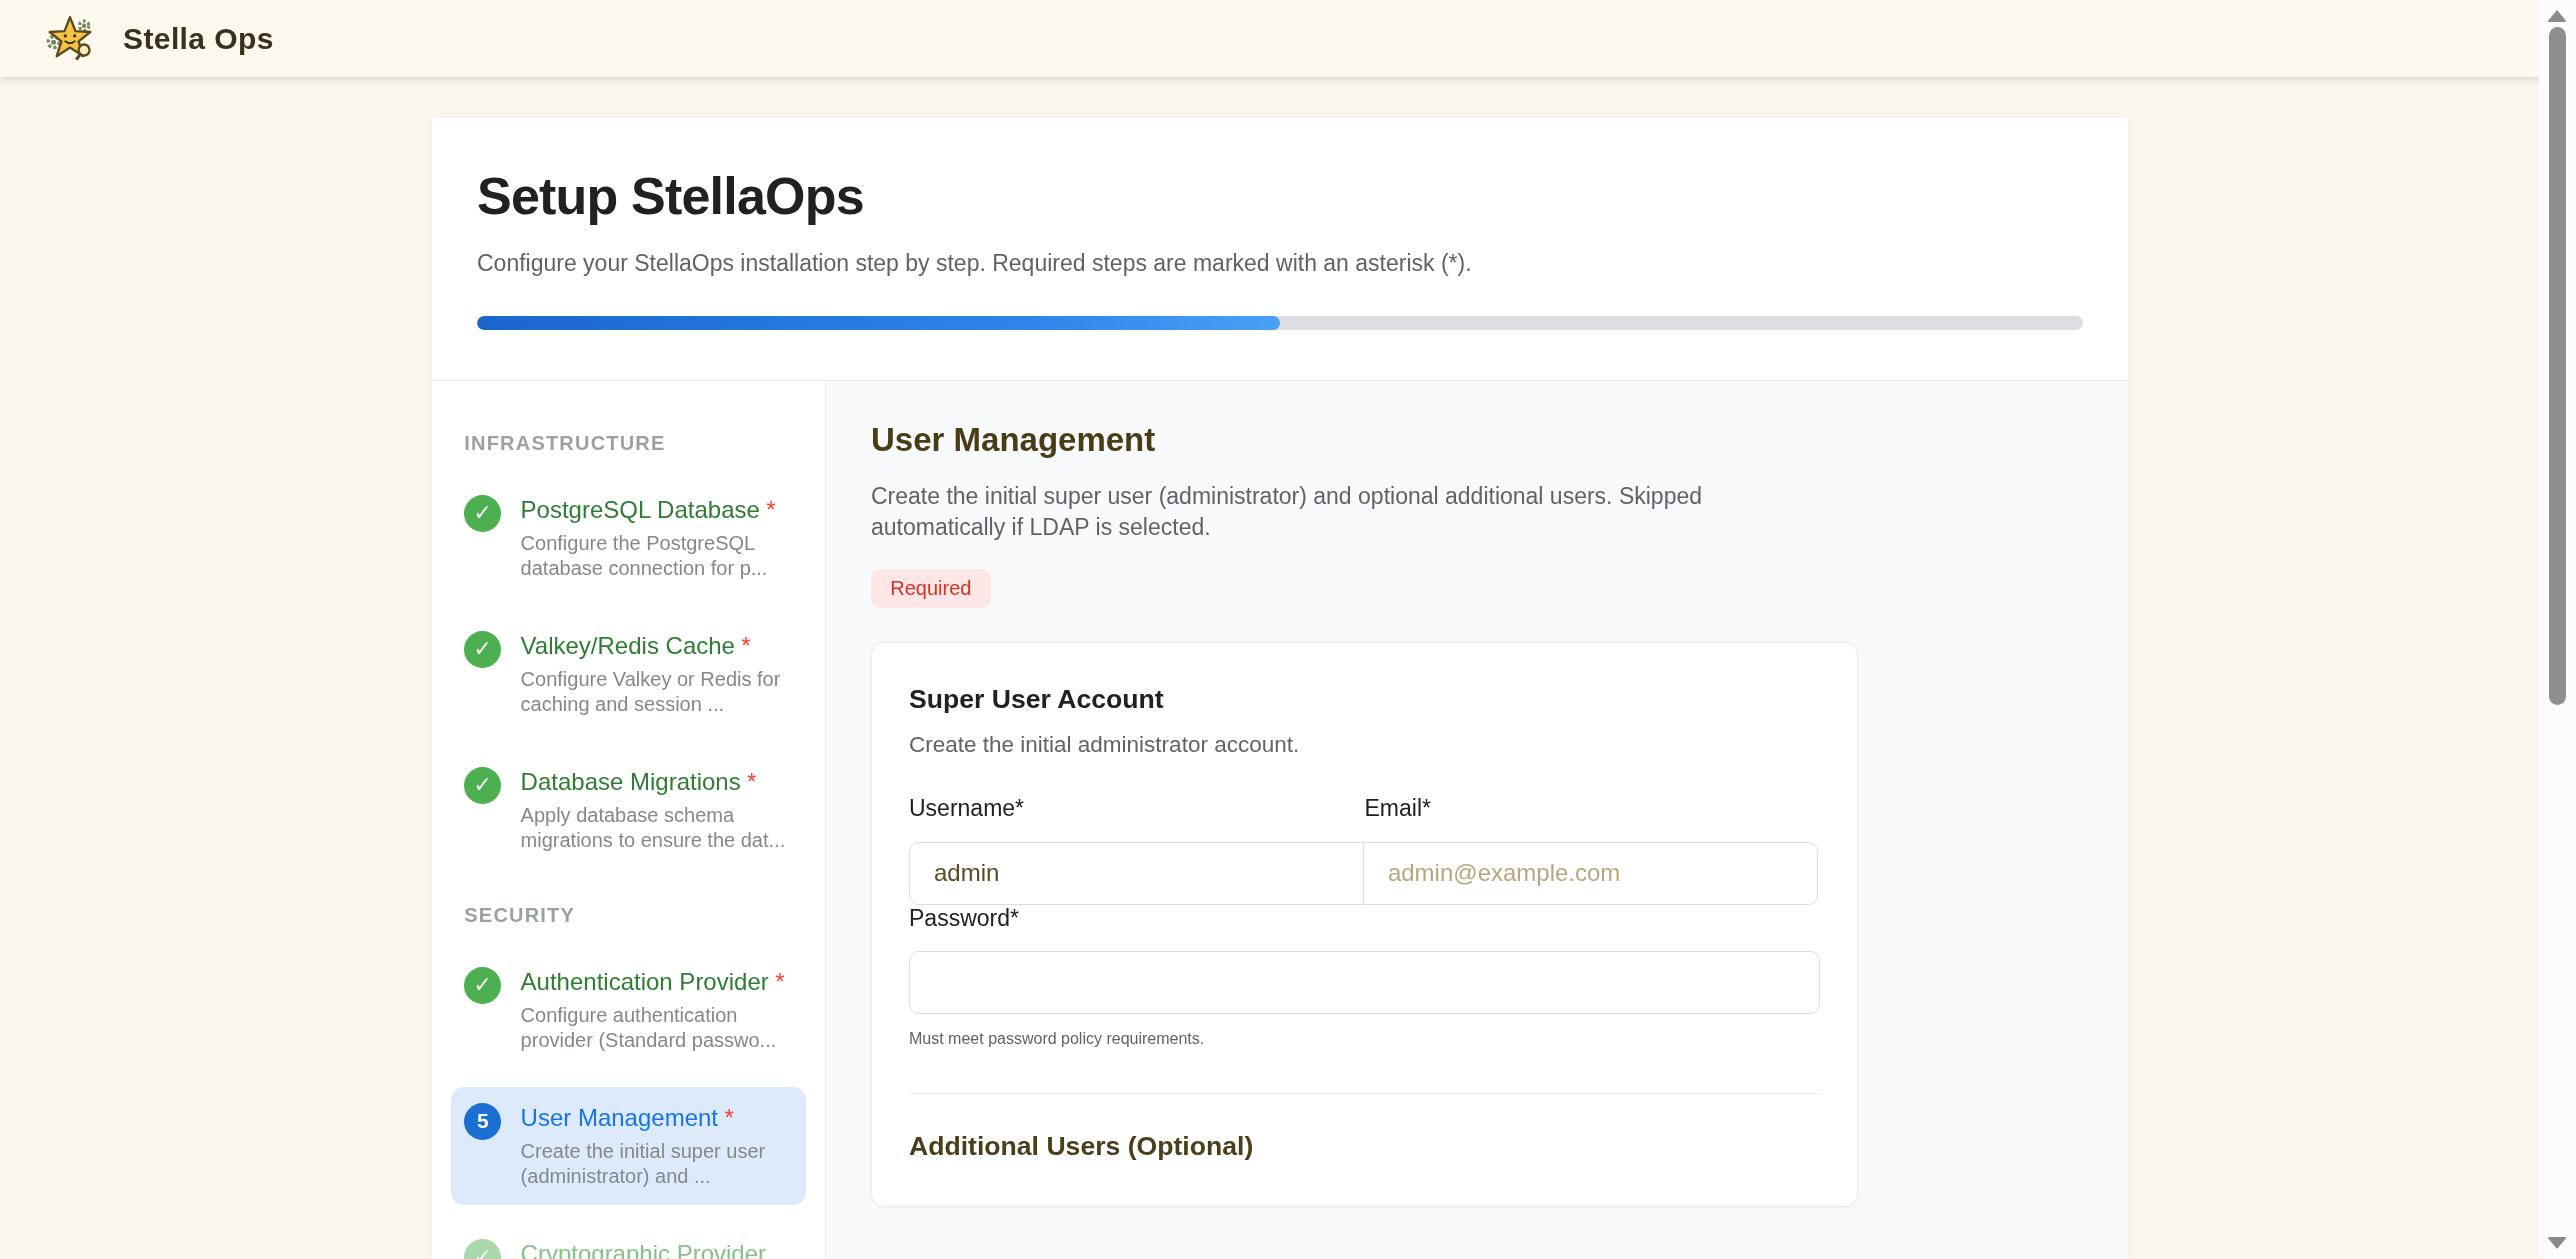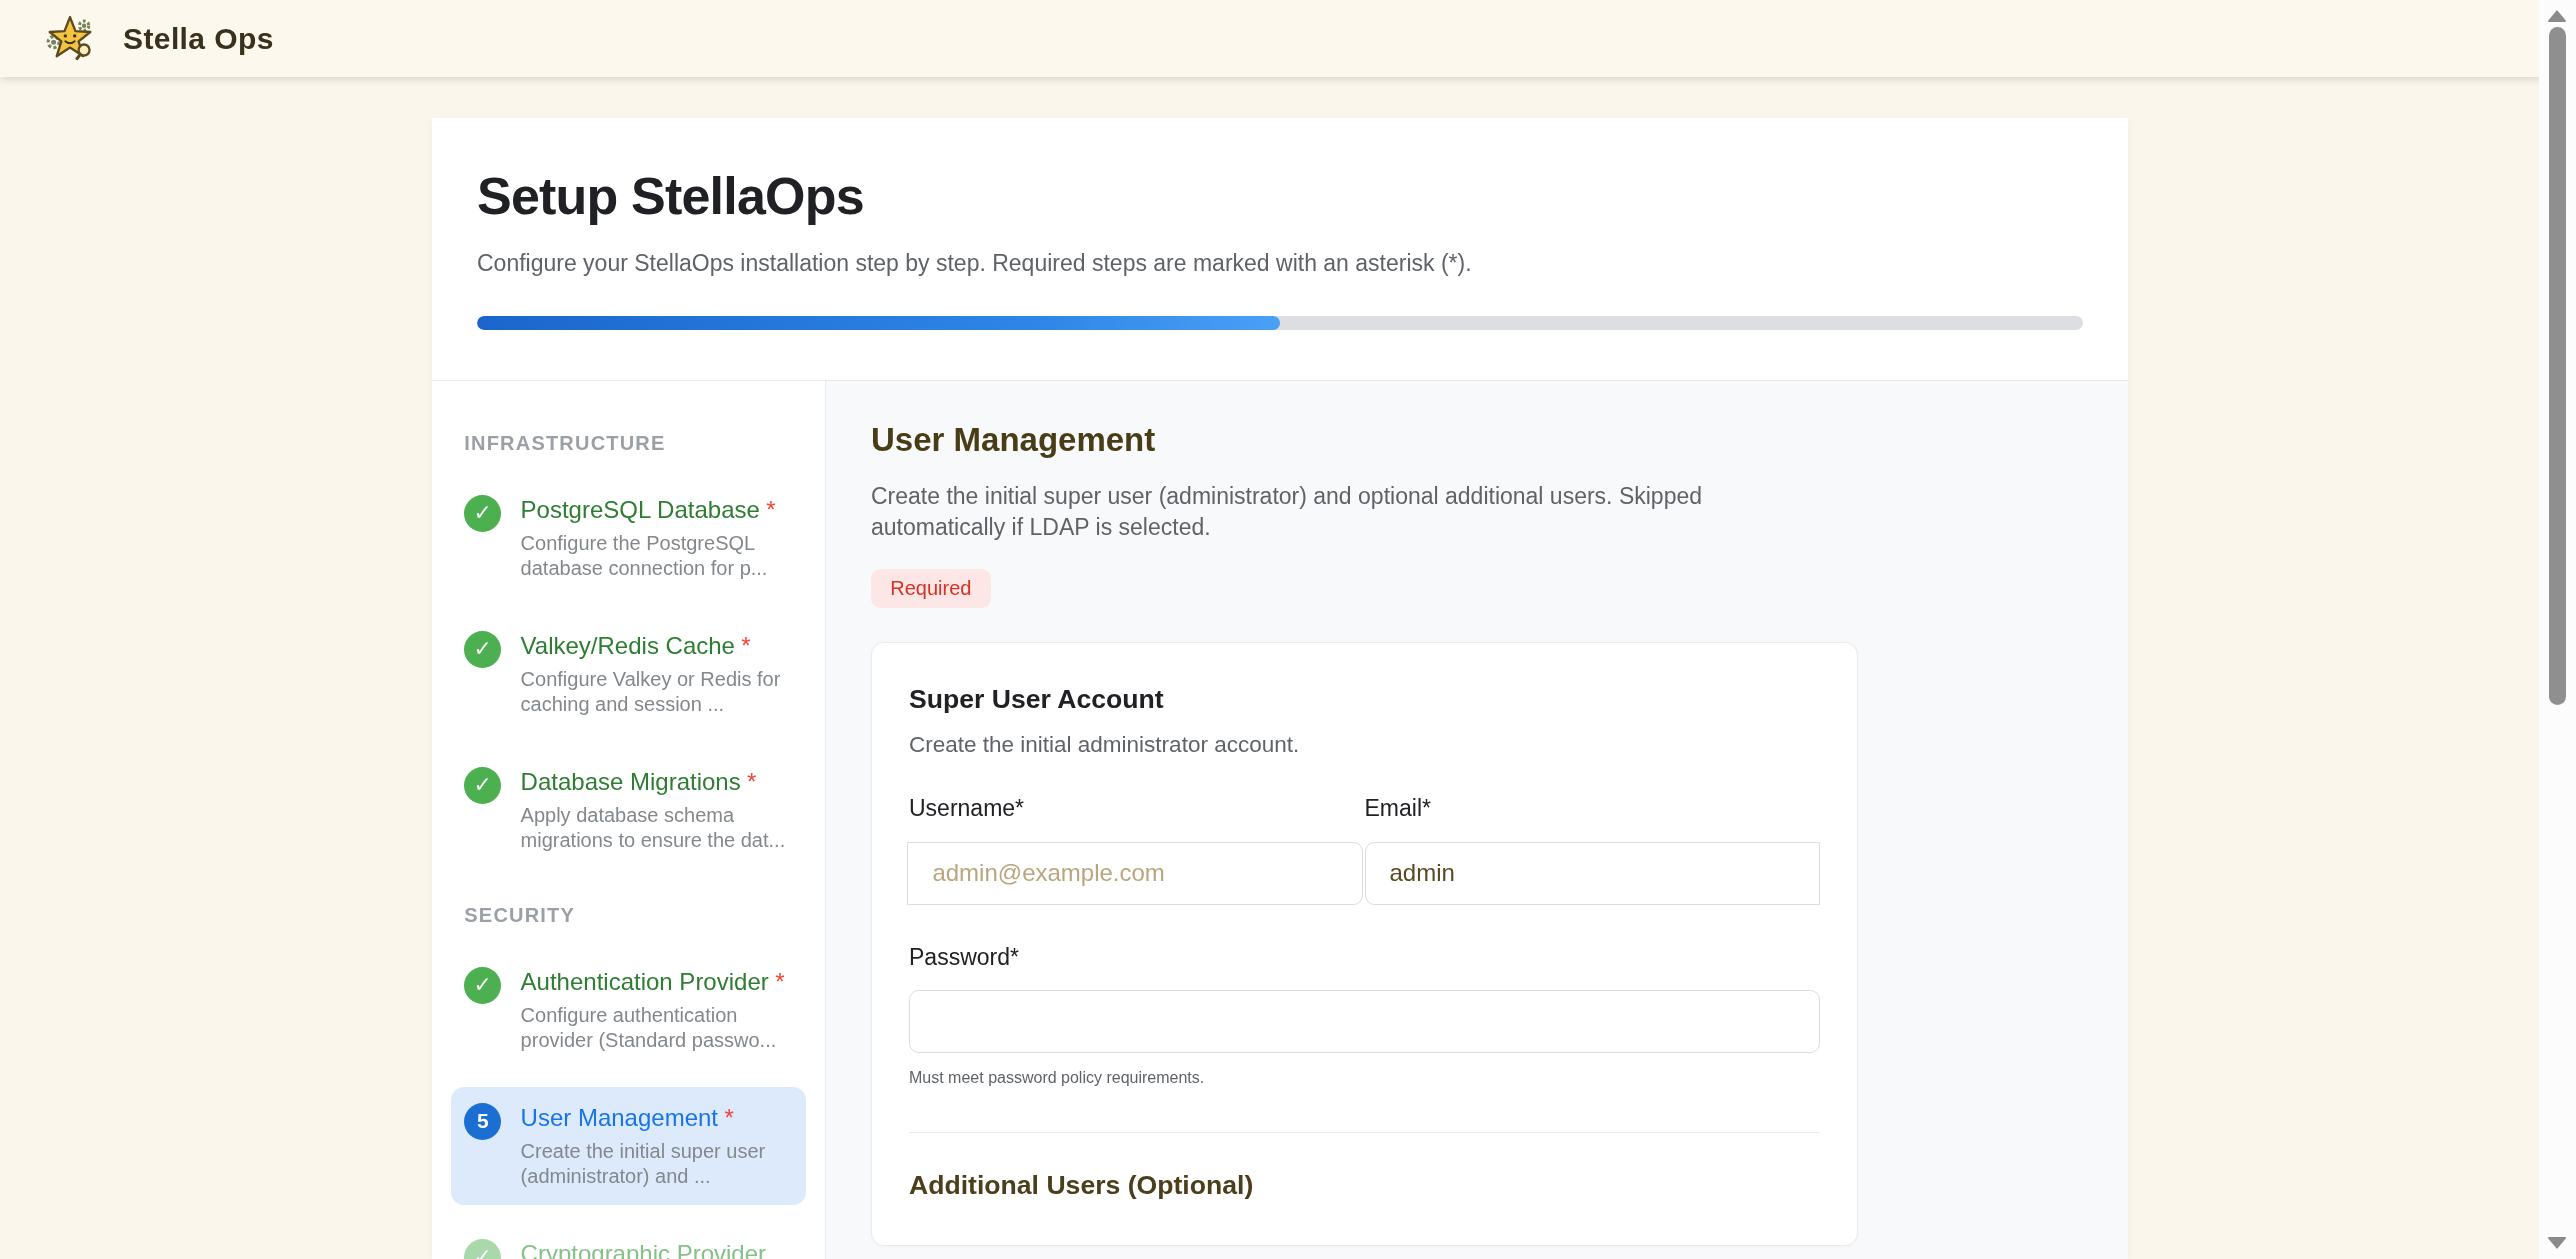--- a/index.html
+++ b/index.html
@@ -111,21 +111,21 @@
     font-family: "Liberation Sans", sans-serif;
     padding: 0 24px;
     color: #5a4a22;
     outline: none;
   }
   .text-input::placeholder { color: #b9a67f; opacity: 1; }
   .joined-left { border-radius: 9.7px 0 0 9.7px; }
   .joined-right { border-radius: 0 9.7px 9.7px 0; margin-left: -1.6px; }
   .single { border-radius: 9.7px; }
 
-  .password-block { margin-top: 39px; }
+  .password-block { }
   .field-hint { font-size: 16px; color: #5f6368; margin-top: 16px; }
   .divider { border: none; border-top: 1.6px solid #e9eaee; margin: 45px 0 37px; }
 
   .additional-title { font-size: 26.6px; font-weight: bold; color: #4a3e1b; margin-bottom: 9.7px; }
   .additional-subtitle { font-size: 22px; color: #5f6368; margin-bottom: 32px; }
 
   
   .scrollbar {
     position: absolute; top: 0; right: 0;
     width: 37px; height: 1259px;
@@ -249,22 +249,22 @@
         <span class="required-badge">Required</span>
 
         
         <div class="card">
           <div class="card-title">Super User Account</div>
           <div class="card-subtitle">Create the initial administrator account.</div>
 
           <div class="field-grid">
             <label class="field-label">Username*</label>
             <label class="field-label">Email*</label>
+            <input type="text" class="text-input joined-left" value="admin" style="">
             <input type="text" class="text-input joined-right" placeholder="admin@example.com" style="">
-            <input type="text" class="text-input joined-left" value="admin" style="">
           </div>
 
           <div class="password-block">
             <label class="field-label" style="display:block">Password*</label>
             <input type="password" class="text-input single" style="">
             <div class="field-hint">Must meet password policy requirements.</div>
           </div>
 
           <hr class="divider">
 

